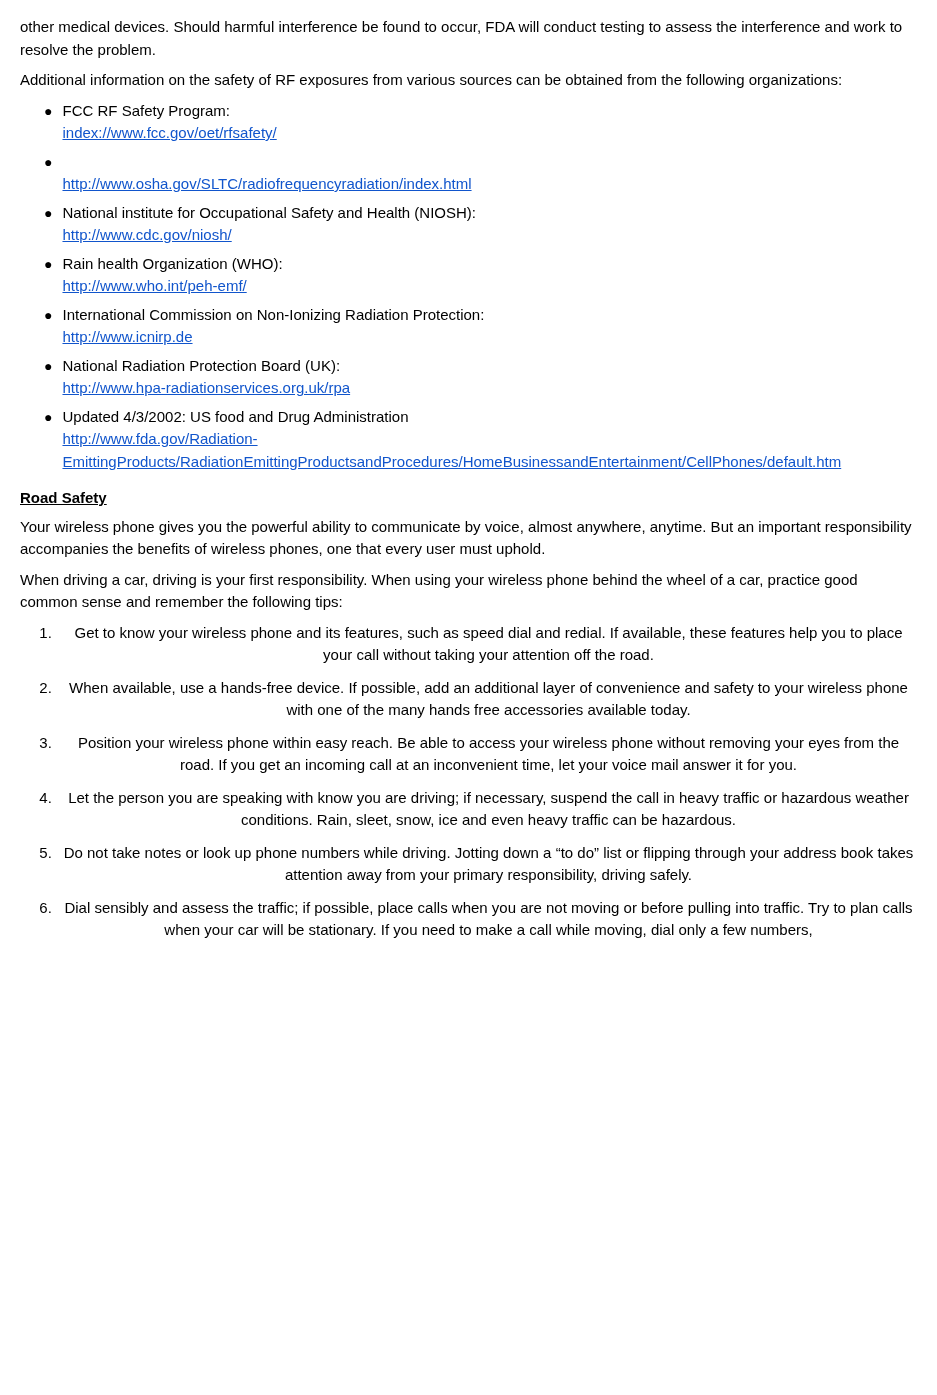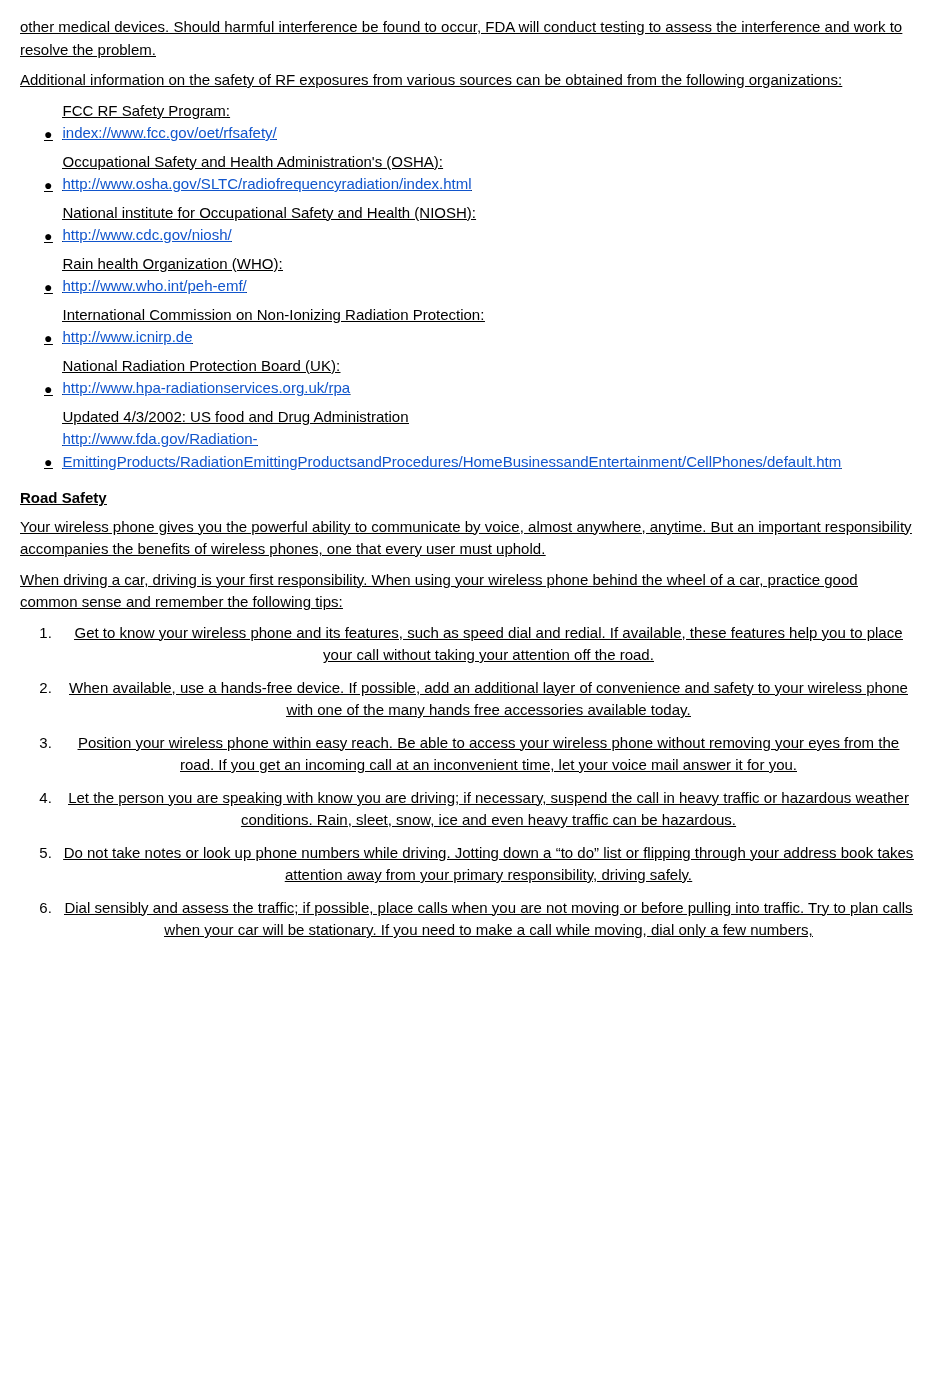--- a/index.html
+++ b/index.html
@@ -1,39 +1,38 @@
 <!DOCTYPE html>
 <html><head>
   <meta charset="utf-8">
   <style>
     * {
       margin: 0;
       padding: 0;
       box-sizing: border-box;
-      text-decoration: underline;
     }
     body {
       font-family: Arial, sans-serif;
       font-size: 15px;
       line-height: 1.5;
       color: #000;
       background: #fff;
       padding: 16px 20px;
       width: 937px;
     }
     .main-text {
       margin-bottom: 8px;
     }
     ul.bullet-list {
       list-style: none;
       margin: 0 0 8px 24px;
     }
     ul.bullet-list li {
       display: flex;
-      align-items: flex-end;
+      align-items: flex-start;
       margin-bottom: 6px;
     }
     ul.bullet-list li::before {
       content: "●";
       font-size: 14px;
       margin-right: 10px;
       margin-top: 1px;
       flex-shrink: 0;
     }
     .link {
@@ -66,21 +65,21 @@
 
 <ul class="bullet-list">
   <li>
     <span>
       <span>FCC RF Safety Program:</span><br>
       <a class="link">index://www.fcc.gov/oet/rfsafety/</a>
     </span>
   </li>
   <li>
     <span>
-      <span>Occupational Safety and Health Administration's (OSHA):</span><br>
+      <br>
       <a class="link">http://www.osha.gov/SLTC/radiofrequencyradiation/index.html</a>
     </span>
   </li>
   <li>
     <span>
       <span>National institute for Occupational Safety and Health (NIOSH):</span><br>
       <a class="link">http://www.cdc.gov/niosh/</a>
     </span>
   </li>
   <li>

